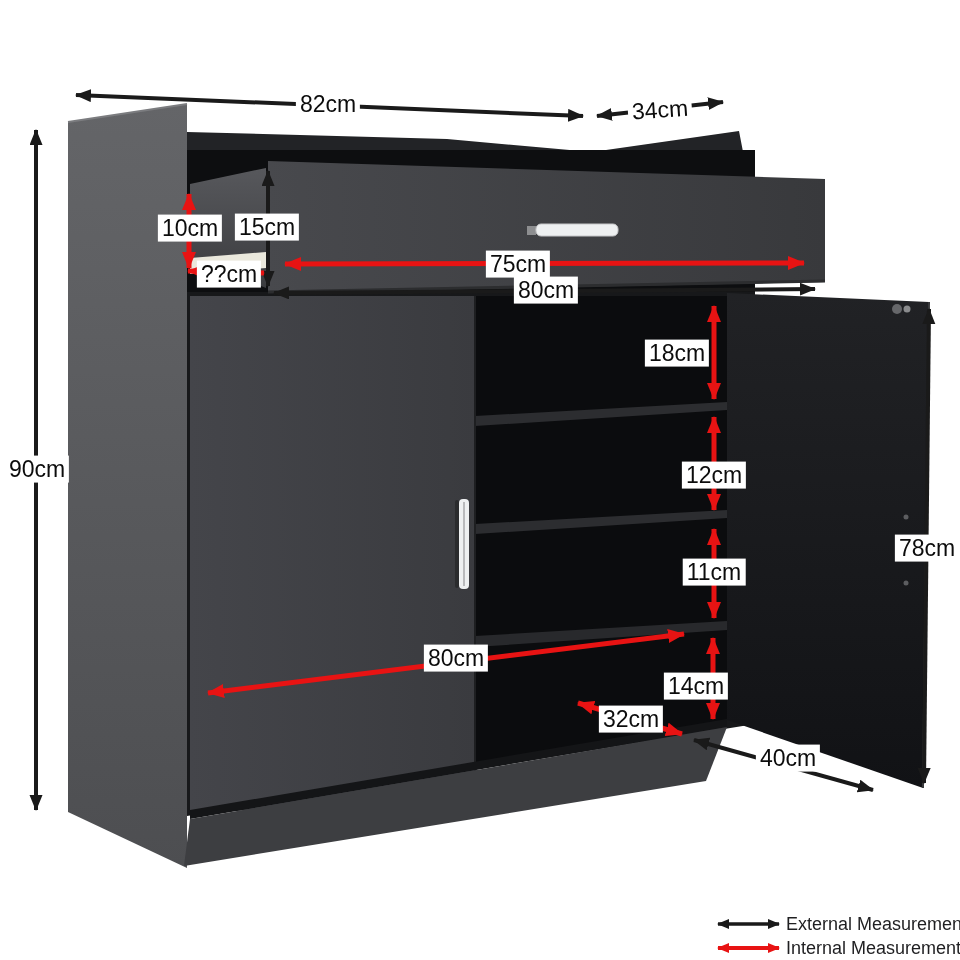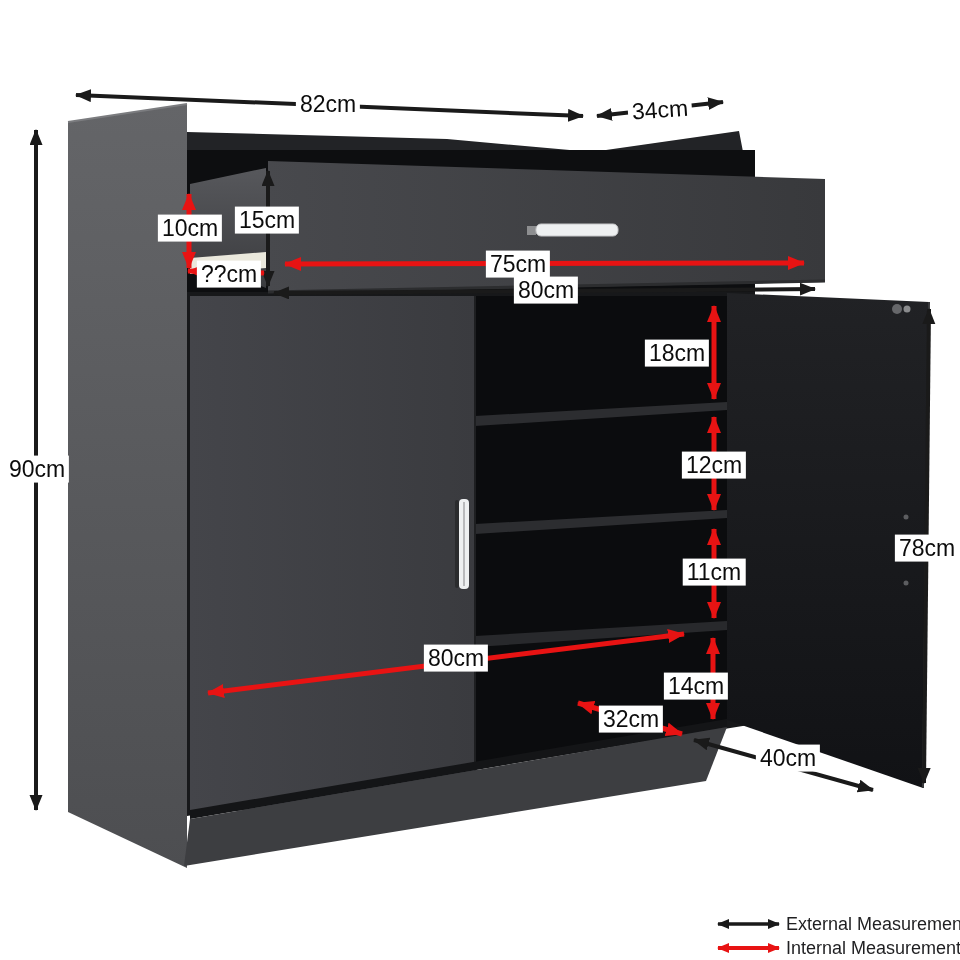--- a/index.html
+++ b/index.html
@@ -109,26 +109,26 @@
 
     <line x1="718" y1="924" x2="779" y2="924" stroke="#1a1a1a" stroke-width="3.5" marker-start="url(#mBs)" marker-end="url(#mBs)"></line>
     <line x1="718" y1="948" x2="779" y2="948" stroke="#e81313" stroke-width="4" marker-start="url(#mRs)" marker-end="url(#mRs)"></line>
   </svg>
 
   <div class="labels">
     <div class="ml" style="left:328px;top:104px">82cm</div>
     <div class="ml rot" style="left:660px;top:110px">34cm</div>
     <div class="ml" style="left:37px;top:469px">90cm</div>
     <div class="ml" style="left:190px;top:228px">10cm</div>
-    <div class="ml" style="left:267px;top:220px">15cm</div>
+    <div class="ml" style="left:267px;top:227px">15cm</div>
     <div class="ml" style="left:229px;top:274px">??cm</div>
     <div class="ml" style="left:518px;top:264px">75cm</div>
     <div class="ml" style="left:546px;top:290px">80cm</div>
     <div class="ml" style="left:677px;top:353px">18cm</div>
-    <div class="ml" style="left:714px;top:465px">12cm</div>
+    <div class="ml" style="left:714px;top:475px">12cm</div>
     <div class="ml" style="left:714px;top:572px">11cm</div>
     <div class="ml" style="left:696px;top:686px">14cm</div>
     <div class="ml" style="left:456px;top:658px">80cm</div>
     <div class="ml" style="left:631px;top:719px">32cm</div>
     <div class="ml" style="left:927px;top:548px">78cm</div>
     <div class="ml" style="left:788px;top:758px">40cm</div>
 
     <span class="lt" style="left:786px;top:924px">External Measurements</span>
     <span class="lt" style="left:786px;top:948px">Internal Measurements</span>
   </div>

